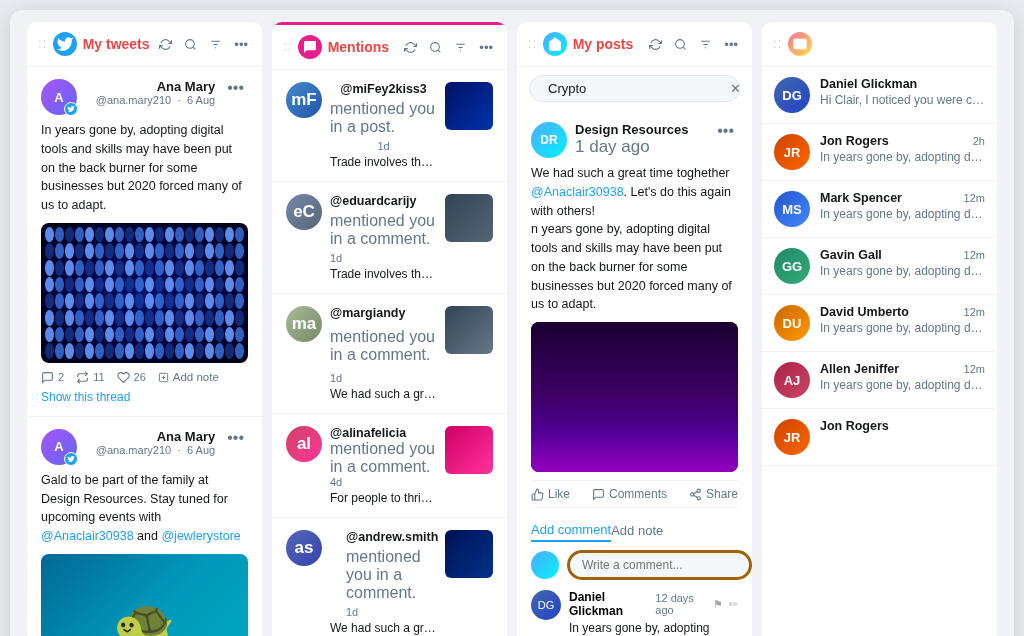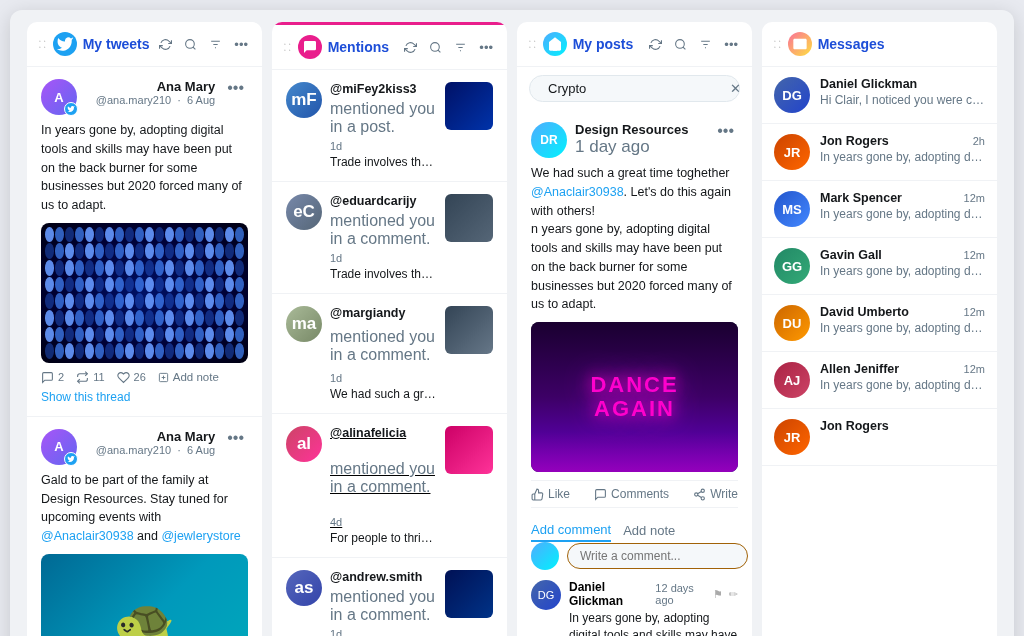--- a/index.html
+++ b/index.html
@@ -62,21 +62,21 @@
       justify-content: center;
       font-size: 10px;
       color: white;
       font-weight: bold;
       flex-shrink: 0;
       overflow: hidden;
     }
     .col-title {
       font-weight: 700;
       font-size: 14px;
-      color: #1d4ed8;
+      color: #ef4444;
       flex: 1;
     }
     .col-actions {
       display: flex;
       gap: 8px;
       align-items: center;
     }
     .col-action-btn {
       background: none;
       border: none;
@@ -284,21 +284,22 @@
       margin-bottom: 8px;
     }
     .post-action-btn {
       display: flex; align-items: center; gap: 4px;
       font-size: 12px; color: #657786;
       background: none; border: none; cursor: pointer;
     }
     .comment-section { padding: 6px 0; }
     .comment-tabs {
       display: flex;
-      gap: 12px;
+      gap: 0;
+      margin-bottom: 8px;
     }
     .comment-tab {
       font-size: 13px;
       color: #657786;
       cursor: pointer;
       background: none;
       border: none;
       padding-bottom: 3px;
     }
     .comment-tab.active {
@@ -314,21 +315,21 @@
     .comment-user-avatar {
       width: 28px;
       height: 28px;
       border-radius: 50%;
       background: linear-gradient(135deg, #4facfe, #00f2fe);
       flex-shrink: 0;
     }
     .comment-input {
       flex: 1;
       background: #f5f8fa;
-      border: 1px solid #a16207;
+      border: 3px solid #a16207;
       border-radius: 15px;
       padding: 5px 12px;
       font-size: 12px;
       color: #657786;
       outline: none;
     }
     .comment-item {
       display: flex;
       gap: 8px;
       margin-bottom: 8px;
@@ -773,21 +774,21 @@
             </svg>
         </button>
         <button class="col-action-btn">•••</button>
       </div>
     </div>
     <div class="column-content">
 
       <div class="mention-card">
         <div class="mention-avatar" style="background: linear-gradient(135deg, #4488cc, #2255aa);">mF</div>
         <div class="mention-content">
-          <div style="display:flex; align-items: flex-start; gap: 4px; flex-wrap: wrap; flex-direction: column;">
+          <div style="display:flex; align-items: center; gap: 4px; flex-wrap: wrap; flex-direction: column;">
             <span class="mention-author">@miFey2kiss3</span>
             <span class="mention-action">mentioned you in a post.</span>
             <span class="mention-time">1d</span>
           </div>
           <p class="mention-text">Trade involves the transfer of goods and services from...</p>
         </div>
         <div class="mention-image-thumb thumb-blue" style="width:48px;height:48px;border-radius:6px;background:linear-gradient(135deg,#001166,#0033aa);"></div>
       </div>
 
       <div class="mention-card">
@@ -812,34 +813,34 @@
             <span class="mention-time">1d</span>
           </div>
           <p class="mention-text">We had such a great time toghether @Anaclair3093B...</p>
         </div>
         <div style="width:48px;height:48px;border-radius:6px;flex-shrink:0;background:linear-gradient(135deg,#334455,#667788);"></div>
       </div>
 
       <div class="mention-card">
         <div class="mention-avatar" style="background: linear-gradient(135deg, #cc4466, #ff3399);">al</div>
         <div class="mention-content">
-          <div style="display:flex; align-items: center; gap: 20px; flex-wrap: wrap; text-decoration: underline;">
+          <div style="display:flex; align-items: center; gap: 0; flex-wrap: wrap;">
             <span class="mention-author">@alinafelicia</span>
             <span class="mention-action">mentioned you in a comment.</span>
             <span class="mention-time">4d</span>
           </div>
           <p class="mention-text">For people to thrive in a  ...</p>
         </div>
         <div style="width:48px;height:48px;border-radius:6px;flex-shrink:0;background:linear-gradient(135deg,#cc0066,#ff3399);"></div>
       </div>
 
       <div class="mention-card">
         <div class="mention-avatar" style="background: linear-gradient(135deg, #5566bb, #3344aa);">as</div>
         <div class="mention-content">
-          <div style="display:flex; align-items: center; gap: 4px; flex-wrap: wrap;">
+          <div style="display:flex; align-items: center; gap: 4px; flex-wrap: wrap; margin-left: 16px;">
             <span class="mention-author">@andrew.smith</span>
             <span class="mention-action">mentioned you in a comment.</span>
             <span class="mention-time">1d</span>
           </div>
           <p class="mention-text">We had such a great time toghether .</p>
         </div>
         <div style="width:48px;height:48px;border-radius:6px;flex-shrink:0;background:linear-gradient(135deg,#001155,#003388);"></div>
       </div>
 
       <div class="mention-card">
@@ -914,21 +915,20 @@
             <div class="post-time">1 day ago</div>
           </div>
           <button class="tweet-more-btn">•••</button>
         </div>
         <p class="post-text">
           We had such a great time toghether <span class="tweet-link">@Anaclair30938</span>. Let's do this again with others!<br>
           n years gone by, adopting digital tools and skills may have been put on the back burner for some businesses but 2020 forced many of us to adapt.
         </p>
         <div class="post-image">
           <div class="dance-stage">
-            <div class="dance-text">DANCE<br>AGAIN</div>
             <div class="stage-floor"></div>
           </div>
         </div>
         <div class="post-actions-bar">
           <button class="post-action-btn">
             <svg width="13" height="13" viewBox="0 0 24 24" fill="none" stroke="currentColor" stroke-width="2">
                 <path d="M14 9V5a3 3 0 0 0-3-3l-4 9v11h11.28a2 2 0 0 0 2-1.7l1.38-9a2 2 0 0 0-2-2.3zM7 22H4a2 2 0 0 1-2-2v-7a2 2 0 0 1 2-2h3"></path>
               </svg>
             <span>Like</span>
           </button>
@@ -939,21 +939,21 @@
             <span>Comments</span>
           </button>
           <button class="post-action-btn">
             <svg width="13" height="13" viewBox="0 0 24 24" fill="none" stroke="currentColor" stroke-width="2">
                 <circle cx="18" cy="5" r="3"></circle>
                 <circle cx="6" cy="12" r="3"></circle>
                 <circle cx="18" cy="19" r="3"></circle>
                 <line x1="8.59" y1="13.51" x2="15.42" y2="17.49"></line>
                 <line x1="15.41" y1="6.51" x2="8.59" y2="10.49"></line>
               </svg>
-            <span>Write</span>
+            <span>Share</span>
           </button>
         </div>
 
         <div class="comment-section">
           <div class="comment-tabs">
             <button class="comment-tab active">Add comment</button>
             <button class="comment-tab">Add note</button>
           </div>
           <div class="comment-input-row">
             <div class="comment-user-avatar"></div>
@@ -984,21 +984,20 @@
       <div class="drag-dots">
           <span></span>
           <span></span>
         </div>
       <div class="col-avatar" style="background: linear-gradient(135deg, #fa709a, #fee140);">
         <svg width="16" height="16" viewBox="0 0 24 24" fill="white">
             <path d="M4 4h16c1.1 0 2 .9 2 2v12c0 1.1-.9 2-2 2H4c-1.1 0-2-.9-2-2V6c0-1.1.9-2 2-2z"></path>
             <polyline points="22,6 12,13 2,6"></polyline>
           </svg>
       </div>
-      <span class="col-title">Messages</span>
     </div>
     <div class="column-content">
 
       <div class="message-item">
         <div class="msg-avatar" style="background: linear-gradient(135deg, #4466aa, #2244cc);">DG</div>
         <div class="msg-content">
           <div class="msg-header-row">
             <span class="msg-name">Daniel Glickman</span>
           </div>
           <p class="msg-text">Hi Clair, I noticed you were che health travel positions. Do you</p>

